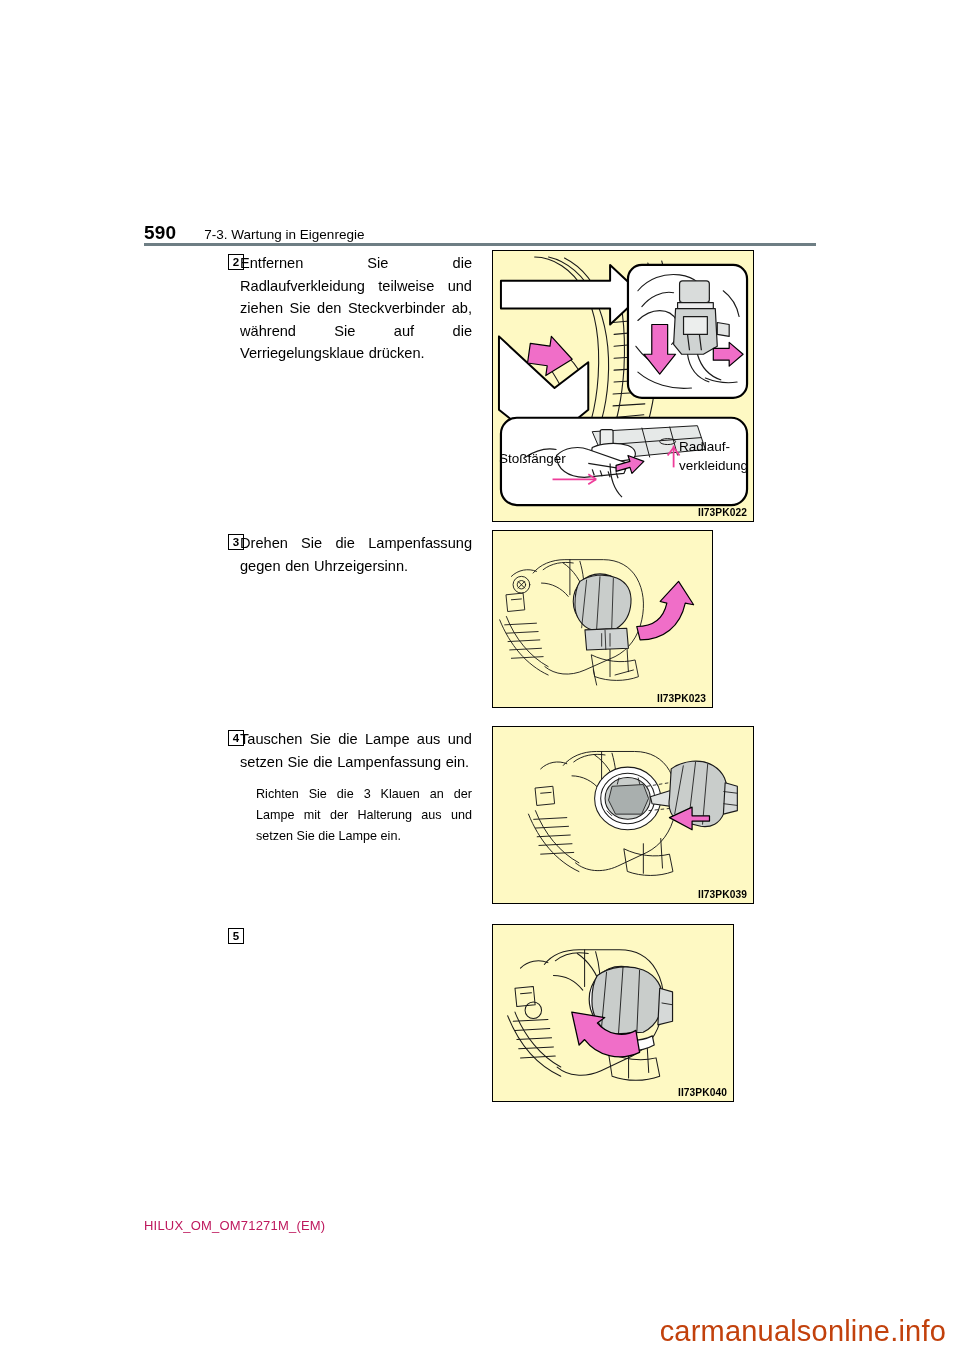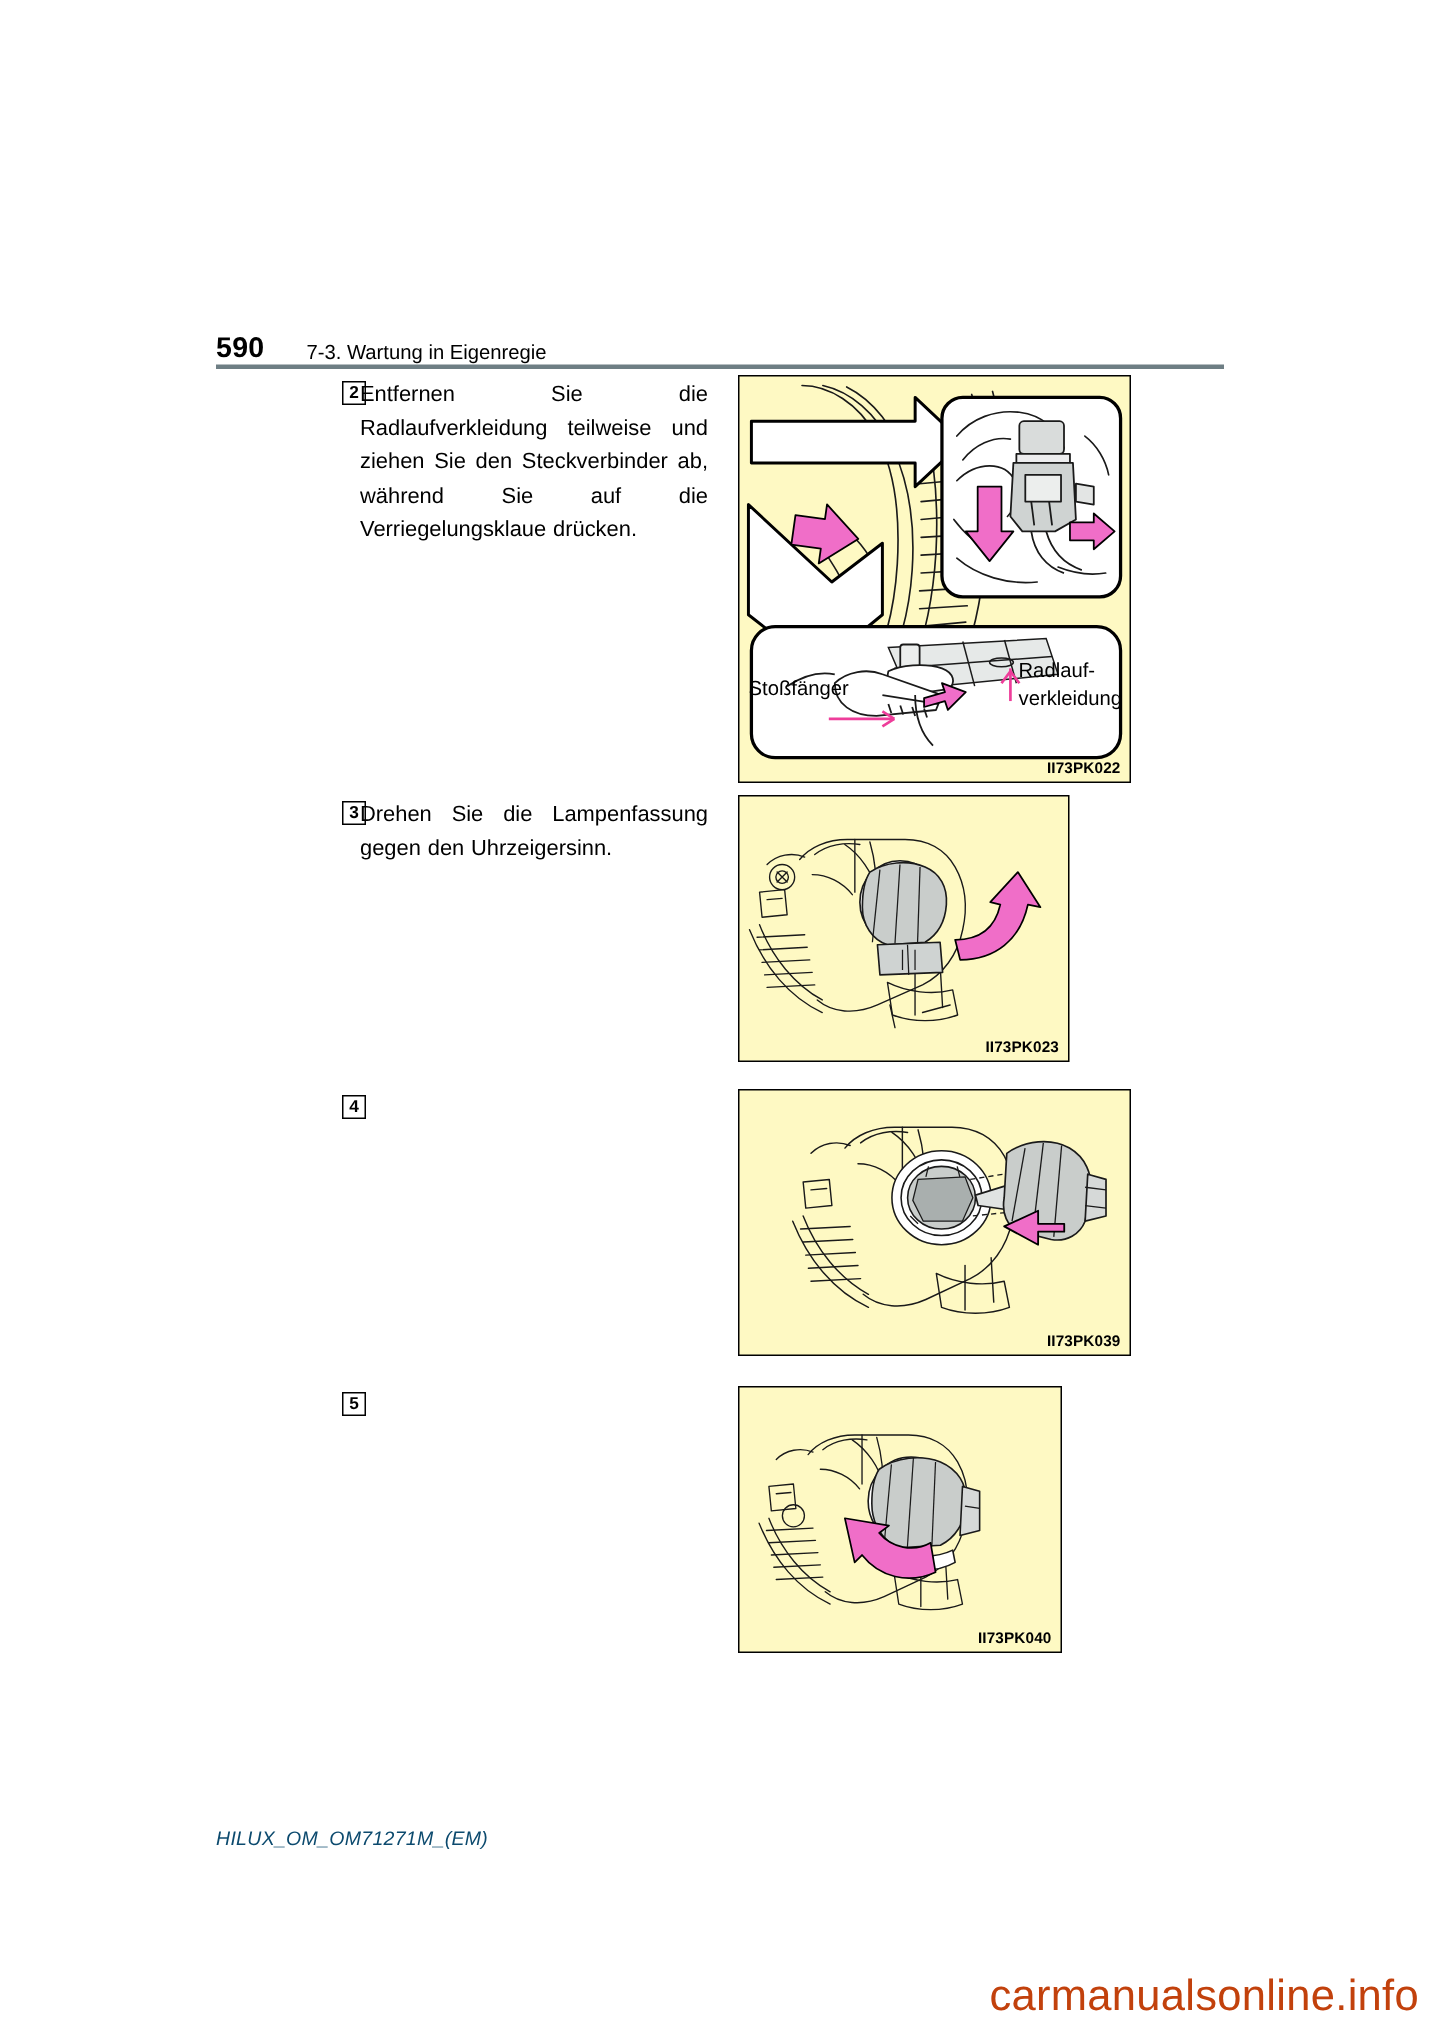--- a/index.html
+++ b/index.html
@@ -117,23 +117,22 @@
     font-family: "Liberation Sans", sans-serif;
   }
   .fig-svg { display: block; width: 100%; height: 100%; }
 
   
   #footer-code {
     position: absolute;
     left: 144px;
     top: 1218px;
     font-size: 13px;
-    color: #0c4a6e;
+    color: #be185d;
     letter-spacing: 0.2px;
-    font-style: italic;
   }
   #watermark {
     position: absolute;
     right: 14px;
     bottom: 10px;
     font-size: 29px;
     color: #c2410c;
     letter-spacing: 0.2px;
     font-family: "Liberation Sans", sans-serif;
   }
@@ -332,20 +331,24 @@
         </g>
 
         <path d="M172 98 C 192 98 204 88 208 70 L200 68 L222 44 L240 72 L230 70 C 224 98 204 114 176 114 Z" fill="#f06ec8" stroke="#000" stroke-width="1.4" stroke-linejoin="round"></path>
       </svg>
       <div class="fig-code">II73PK023</div>
     </div>
   </div>
 
   <div class="step-row" style="height:190px; margin-top:8px;">
     <div class="step-num">4</div>
+    <div class="step-text-col">
+      <div class="step-body">Tauschen Sie die Lampe aus und setzen Sie die Lampenfassung ein.</div>
+      <div class="step-sub">Richten Sie die 3 Klauen an der Lampe mit der Halterung aus und setzen Sie die Lampe ein.</div>
+    </div>
 
     <div class="figure" style="left:348px; top:-2px; width:262px; height:178px;padding-left:32px;">
       <svg class="fig-svg" viewBox="0 0 262 178" xmlns="http://www.w3.org/2000/svg">
         <g fill="none" stroke="#1a1a1a" stroke-width="1.1" stroke-linejoin="round" stroke-linecap="round">
           <path d="M44 32 C 52 22 66 16 82 16 L126 16 C 144 16 158 24 166 38 C 174 52 176 70 172 88 C 168 108 156 124 140 132 L106 148 C 88 156 70 154 58 144"></path>
           <path d="M56 28 C 66 20 80 18 92 20"></path>
           <path d="M80 20 C 92 28 102 42 106 58"></path>
           <path d="M54 44 C 66 44 78 50 86 60"></path>
           <path d="M18 36 C 26 28 38 26 48 30"></path>
           <path d="M12 58 L32 56 L34 76 L14 78 Z"></path>
@@ -392,21 +395,21 @@
 
         <path d="M192 90 L192 80 L166 92 L192 106 L192 96 L212 96 L212 90 Z" fill="#f06ec8" stroke="#000" stroke-width="1.4" stroke-linejoin="round"></path>
       </svg>
       <div class="fig-code">II73PK039</div>
     </div>
   </div>
 
   <div class="step-row" style="height:190px; margin-top:8px;">
     <div class="step-num">5</div>
 
-    <div class="figure" style="left:348px; top:-2px; width:216px; height:178px;">
+    <div class="figure" style="left:348px; top:-2px; width:242px; height:178px;">
       <svg class="fig-svg" viewBox="0 0 262 178" xmlns="http://www.w3.org/2000/svg">
         <g fill="none" stroke="#1a1a1a" stroke-width="1.1" stroke-linejoin="round" stroke-linecap="round">
           <path d="M56 36 C 64 26 78 20 94 20 L138 20 C 156 20 170 28 178 42 C 186 56 188 74 184 92 C 180 112 168 128 152 136 L118 152 C 100 160 82 158 70 148"></path>
           <path d="M68 32 C 78 24 92 22 104 24"></path>
           <path d="M92 24 C 104 32 114 46 118 62"></path>
           <path d="M66 48 C 78 48 90 54 98 64"></path>
           <path d="M30 40 C 38 32 50 30 60 34"></path>
           <path d="M24 62 L44 60 L46 80 L26 82 Z"></path>
           <path d="M30 68 L42 67"></path>
           <circle cx="44" cy="86" r="9"></circle>

